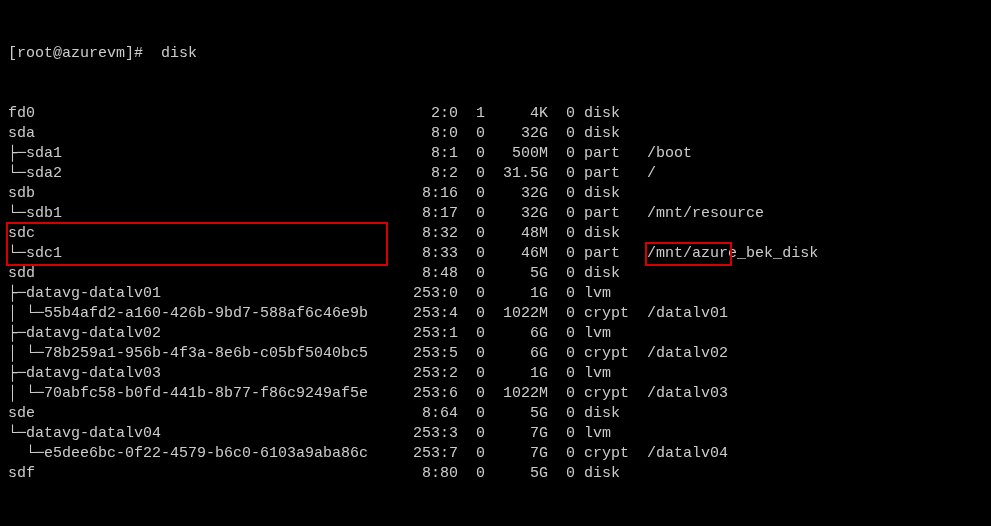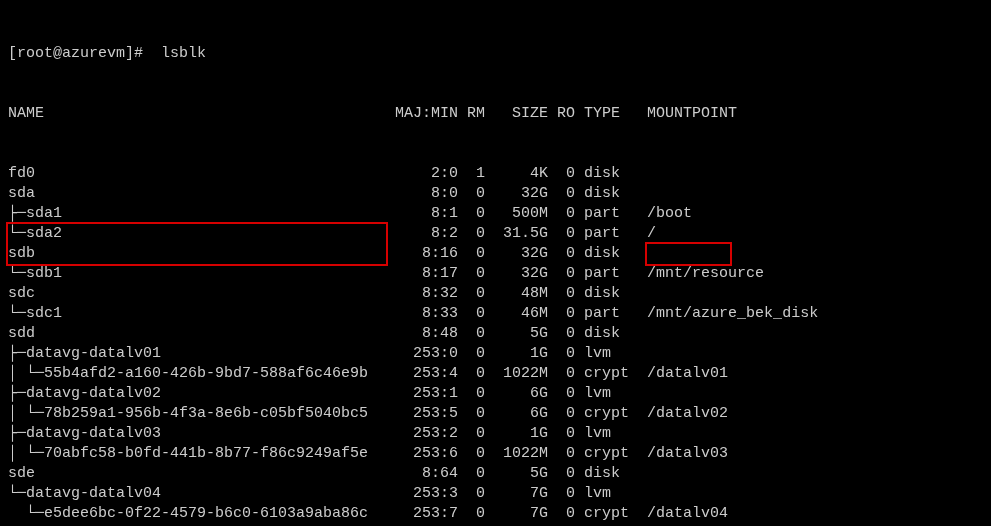--- a/index.html
+++ b/index.html
@@ -23,19 +23,18 @@
     position: absolute;
     border: 2px solid #d60000;
     box-sizing: border-box;
     pointer-events: none;
   }
 </style>
 </head>
 <body>
 
 <div class="terminal">
-  <div class="line"><span>[root@azurevm]#  lsblk</span></div>
-  <div class="line"><span id="hdr">NAME                                       MAJ:MIN RM   SIZE RO TYPE   MOUNTPOINT</span></div>
+  <div class="line"><span>[root@azurevm]#  disk</span></div>
   <div id="rows-container"><div class="line">fd0                                            2:0  1     4K  0 disk   </div><div class="line">sda                                            8:0  0    32G  0 disk   </div><div class="line">├─sda1                                         8:1  0   500M  0 part   /boot</div><div class="line">└─sda2                                         8:2  0  31.5G  0 part   /</div><div class="line">sdb                                           8:16  0    32G  0 disk   </div><div class="line">└─sdb1                                        8:17  0    32G  0 part   /mnt/resource</div><div class="line">sdc                                           8:32  0    48M  0 disk   </div><div class="line">└─sdc1                                        8:33  0    46M  0 part   /mnt/azure_bek_disk</div><div class="line">sdd                                           8:48  0     5G  0 disk   </div><div class="line">├─datavg-datalv01                            253:0  0     1G  0 lvm    </div><div class="line">│ └─55b4afd2-a160-426b-9bd7-588af6c46e9b     253:4  0  1022M  0 crypt  /datalv01</div><div class="line">├─datavg-datalv02                            253:1  0     6G  0 lvm    </div><div class="line">│ └─78b259a1-956b-4f3a-8e6b-c05bf5040bc5     253:5  0     6G  0 crypt  /datalv02</div><div class="line">├─datavg-datalv03                            253:2  0     1G  0 lvm    </div><div class="line">│ └─70abfc58-b0fd-441b-8b77-f86c9249af5e     253:6  0  1022M  0 crypt  /datalv03</div><div class="line">sde                                           8:64  0     5G  0 disk   </div><div class="line">└─datavg-datalv04                            253:3  0     7G  0 lvm    </div><div class="line">  └─e5dee6bc-0f22-4579-b6c0-6103a9aba86c     253:7  0     7G  0 crypt  /datalv04</div><div class="line">sdf                                           8:80  0     5G  0 disk   </div></div>
 </div>
 
 <div id="hl1" class="box-red" style="left: 6px; top: 222px; width: 382.066px; height: 44px;"></div>
 <div id="hl2" class="box-red" style="left: 645.111px; top: 242px; width: 87.0141px; height: 24px;"></div>
 
 </body></html>

